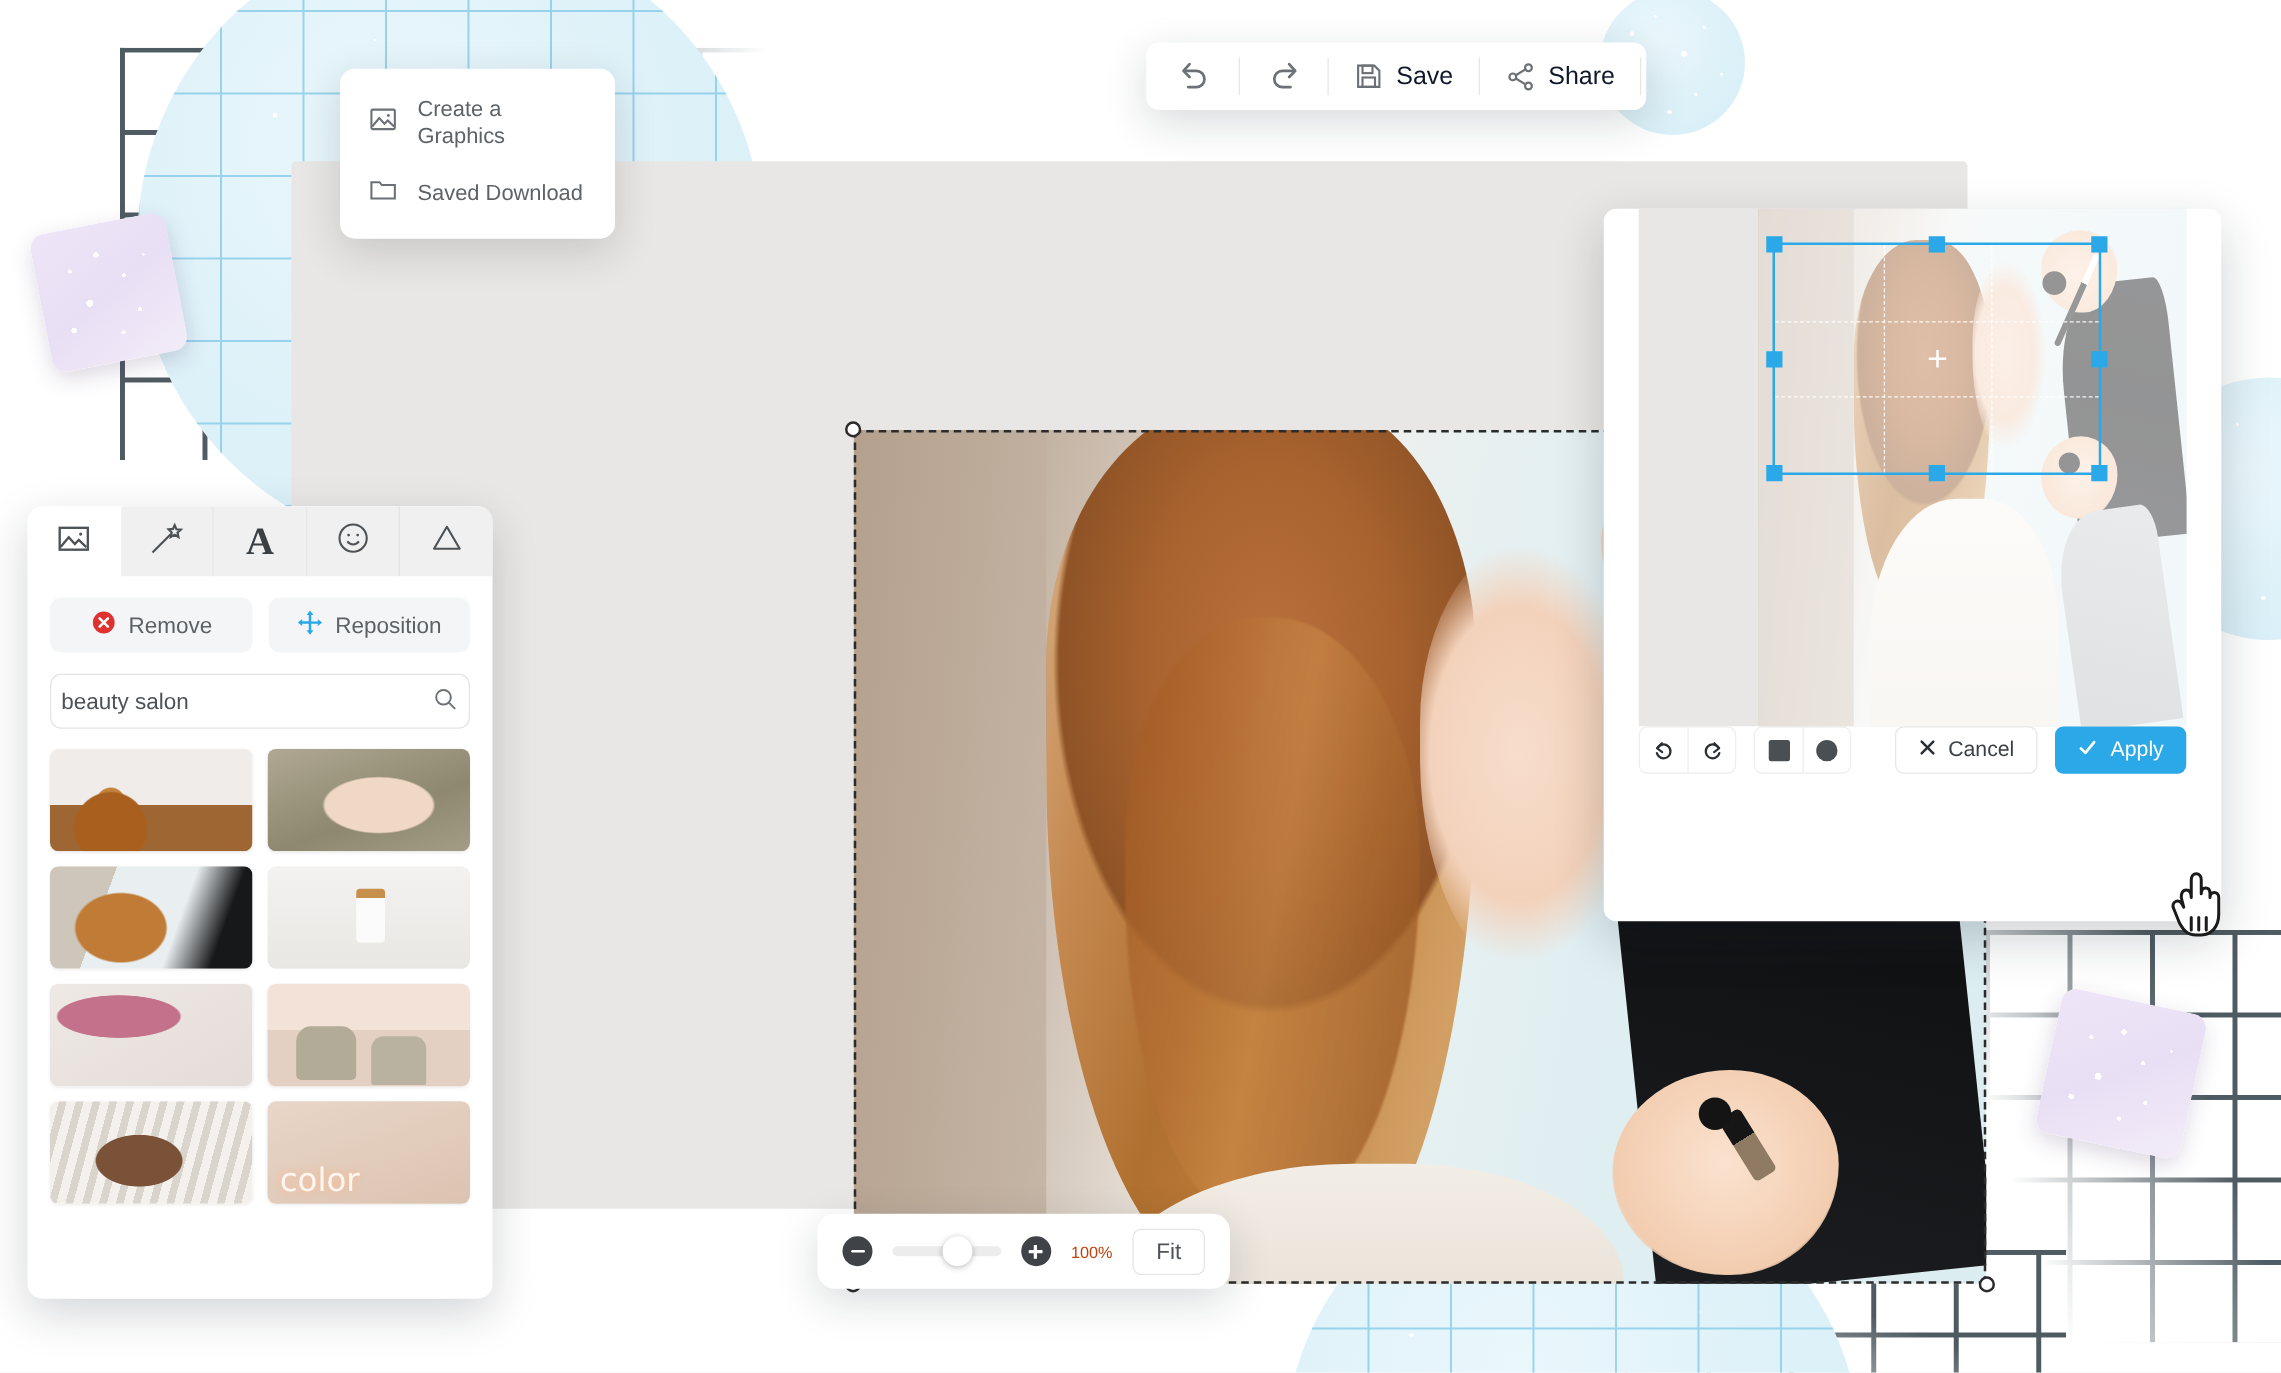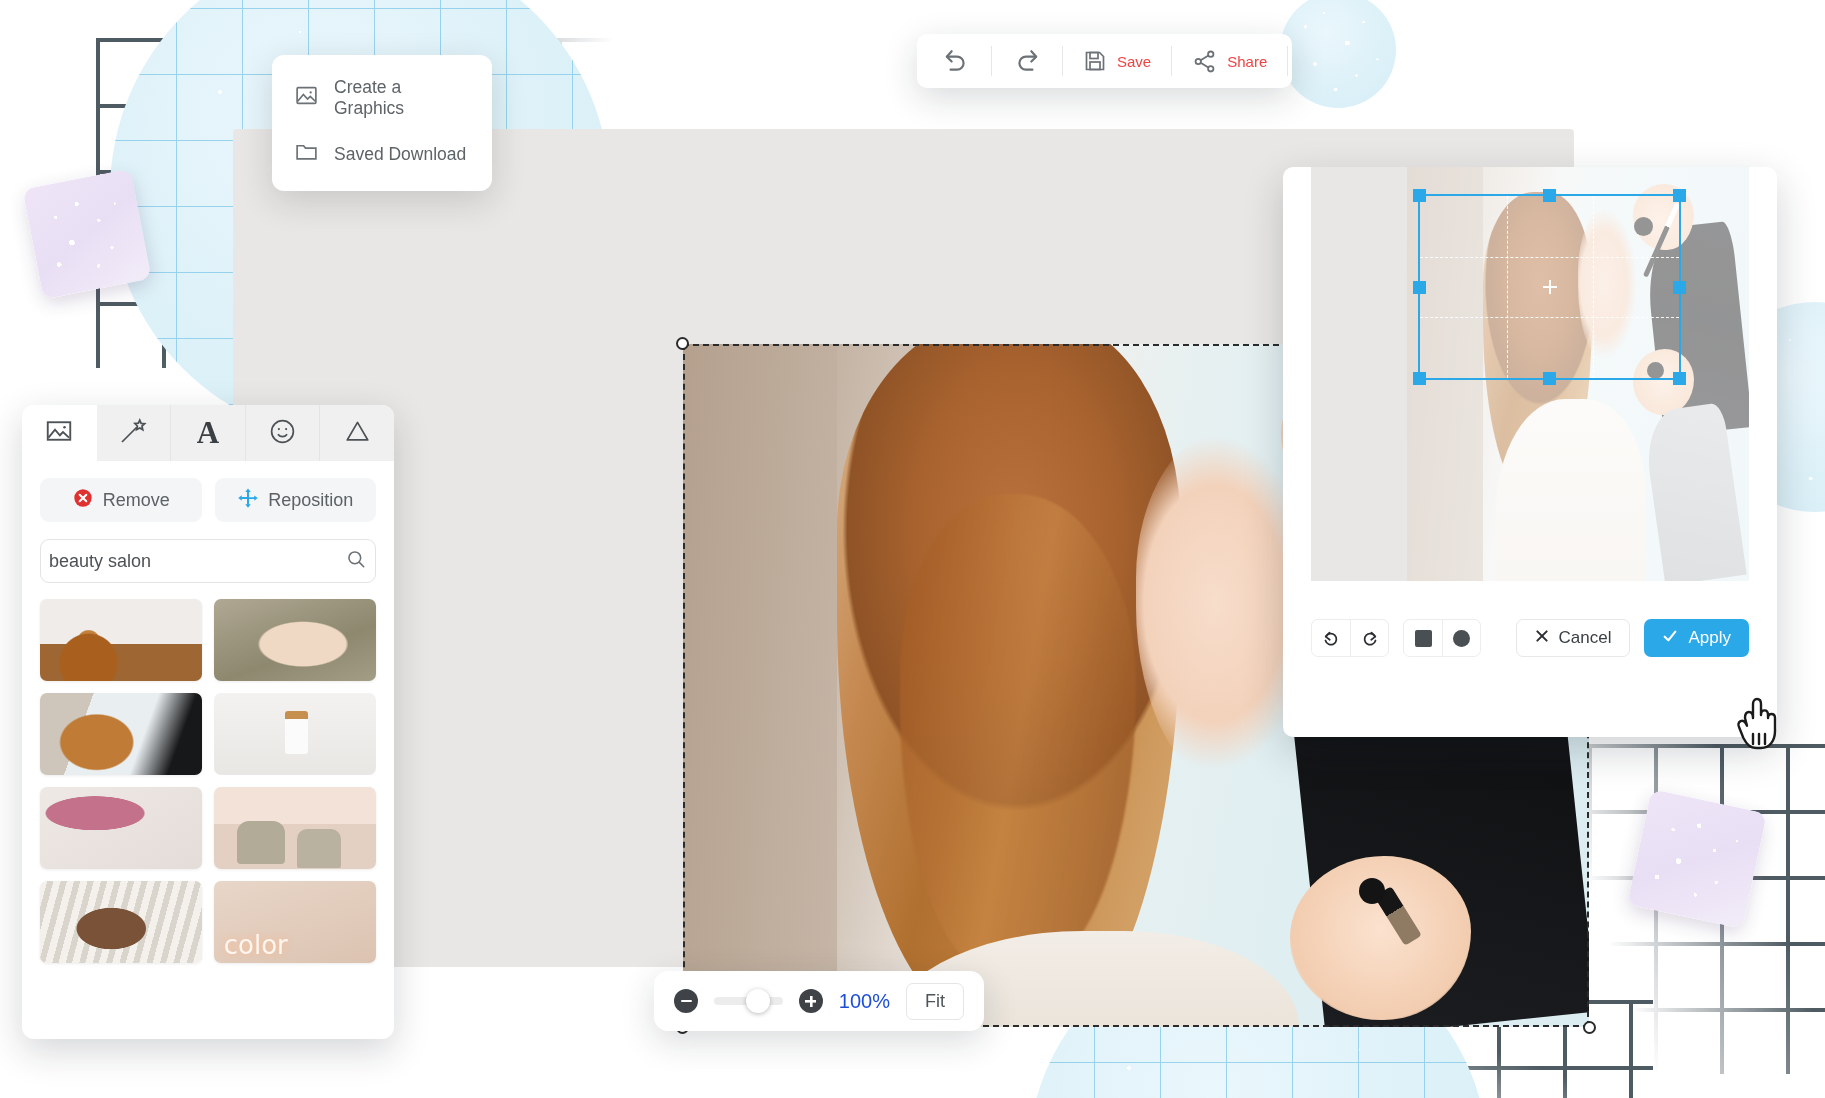--- a/index.html
+++ b/index.html
@@ -61,22 +61,22 @@
     box-shadow: 0 6px 18px rgba(60,40,90,.18);
   }
 
   
   .panel-white { position:absolute; background:#fff; border-radius:14px;
     box-shadow: 0 10px 34px rgba(20,28,40,.16); }
 
   
   #topbar { left:917px; top:34px; height:54px; display:flex; align-items:stretch;
             border-radius:10px; padding:0 4px; }
-  .tb-item { display:flex; align-items:center; gap:10px; padding:0 20px; color:#ef4444;
-             font-size:15px; cursor:pointer; }
+  .tb-item { display:flex; align-items:center; gap:10px; padding:0 20px; color:#0f172a;
+             font-size:20px; cursor:pointer; }
   .tb-sep { width:1px; background:#e4e6e8; margin:12px 0; }
   .tb-icon { display:flex; align-items:center; justify-content:center; }
 
   
   #graphics-menu { left:272px; top:55px; width:220px; padding:12px 0; border-radius:12px; }
   .gm-item { display:flex; align-items:center; gap:15px; padding:10px 22px; color:#5e6367;
              font-size:17.5px; cursor:pointer; }
 
   
   #workspace { position:absolute; left:233px; top:129px; width:1341px; height:838px;
@@ -138,21 +138,21 @@
   #crop-preview { position:relative; margin:0 28px; height:414px; overflow:hidden;
                   background:#e9e7e5; }
   #crop-photo { position:absolute; left:22%; top:0; width:78%; height:100%; }
   .crop-dim { position:absolute; inset:0; background:rgba(255,255,255,.55); }
   #crop-sel { position:absolute; left:24.5%; top:6.5%; width:60%; height:45%;
               border:2.5px solid #2aa8e8; }
   .thirds { position:absolute; background: transparent; }
   .th-v { width:0; border-left:1.5px dashed rgba(255,255,255,.92); height:100%; top:0; }
   .th-h { height:0; border-top:1.5px dashed rgba(255,255,255,.92); width:100%; left:0; }
   .ch { position:absolute; width:13px; height:13px; background:#2aa8e8; }
-  #crop-foot { display:flex; align-items:flex-end; padding:0 28px; height:76px; gap:14px; }
+  #crop-foot { display:flex; align-items:flex-start; padding:0 28px; height:76px; gap:14px; }
   .btn-group { display:flex; background:#f4f5f6; border-radius:7px; overflow:hidden;
                border:1px solid #eceded; }
   .bg-btn { width:38px; height:36px; display:flex; align-items:center; justify-content:center;
             background:#fff; cursor:pointer; }
   .bg-btn + .bg-btn { border-left:1px solid #eceded; }
   .spacer { flex:1; }
   .btn { display:flex; align-items:center; gap:10px; height:38px; padding:0 18px;
          border-radius:7px; font-size:17px; cursor:pointer; }
   #cancel-btn { background:#fff; border:1px solid #e6e7e8; color:#3b4045; }
   #apply-btn { background:#2aa8e8; color:#fff; font-weight:400; }
@@ -199,21 +199,21 @@
   .t8::after{ content:"color"; position:absolute; left:6%; bottom:4%; color:#fff6ef;
          font-size:26px; font-family:"DejaVu Sans", sans-serif; text-shadow:0 0 8px #ffb68a; }
   #zoombar2 { left:654px; top:971px; height:60px; display:flex; align-items:center;
               gap:16px; padding:0 20px; width:330px; }
   .zb-circle { width:24px; height:24px; border-radius:50%; background:#3f4347;
                display:flex; align-items:center; justify-content:center; cursor:pointer; }
   #slider { flex:1; height:8px; background:#ececec; border-radius:5px; position:relative; }
   #slider-knob { position:absolute; left:46%; top:-8px; width:24px; height:24px;
                  border-radius:50%; background:#fff; box-shadow:0 1px 5px rgba(0,0,0,.28);
                  cursor:pointer; }
-  #zoom-pct { font-size:20px; color:#1d4ed8; }
+  #zoom-pct { font-size:13px; color:#c2410c; }
   #fit-btn { border:1px solid #e4e5e6; border-radius:7px; padding:7px 18px; font-size:18px;
              color:#4f5458; cursor:pointer; background:#fff; }
 
   
   #cursor { position:absolute; left:1733px; top:694px; width:52px; height:62px; }
 </style>
 </head>
 <body>
 
 <div id="stage">

